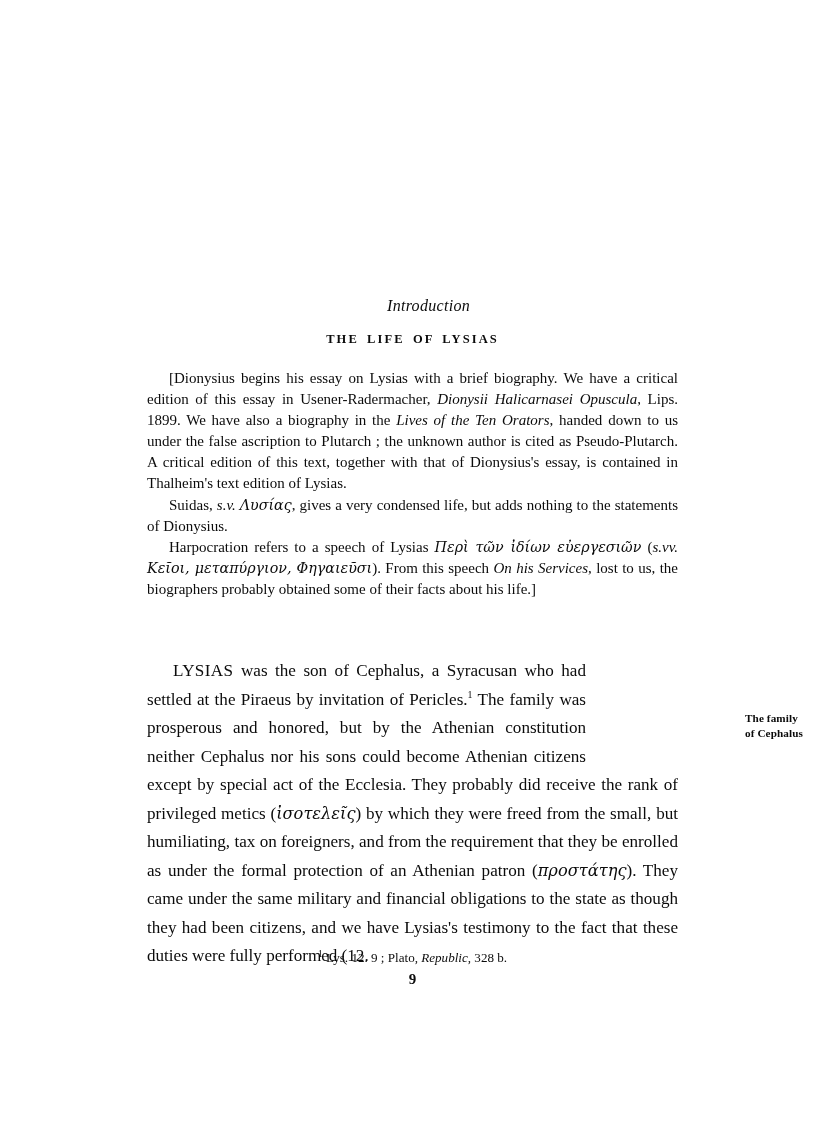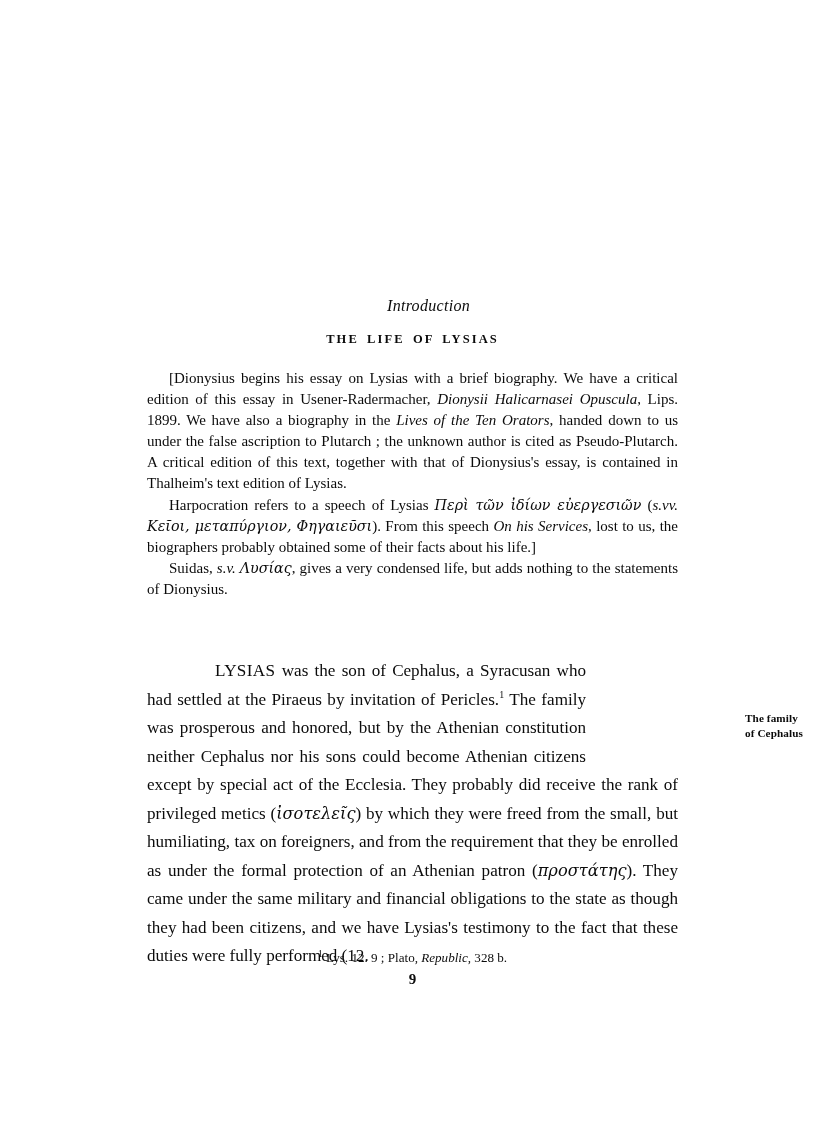--- a/index.html
+++ b/index.html
@@ -147,37 +147,36 @@
   
   i, .it { font-style: italic; }
   .gk {
     font-style: italic;
     font-family: "DejaVu Serif", "Liberation Serif", serif;
     font-size: 0.95em;
   }
   .smallcaps {
     font-variant: small-caps;
     letter-spacing: 0.4px;
-    margin-left: 42px;
   }
 </style>
 </head>
 <body>
 
 <div class="page">
   <div class="textblock">
 
     <h1 class="chapter-title">Introduction</h1>
 
     <div class="section-head">THE LIFE OF LYSIAS</div>
 
     <div class="editor-note">
       <p><span>[Dionysius begins his essay on Lysias with a brief biography.   We have a critical edition of this essay in Usener-Radermacher, </span><i>Dionysii Halicarnasei Opuscula</i><span>, Lips. 1899.   We have also a biography in the </span><i>Lives of the Ten Orators</i><span>, handed down to us under the false ascription to Plutarch ; the unknown author is cited as Pseudo-Plutarch.   A critical edition of this text, together with that of Dionysius's essay, is contained in Thalheim's text edition of Lysias.</span></p>
+      <p><span>Suidas, </span><i>s.v.</i><span> </span><span class="gk">Λυσίας</span><span>, gives a very condensed life, but adds nothing to the statements of Dionysius.</span></p>
       <p><span>Harpocration refers to a speech of Lysias </span><span class="gk">Περὶ τῶν ἰδίων εὐεργεσιῶν</span><span> (</span><i>s.vv.</i><span> </span><span class="gk">Κεῖοι, μεταπύργιον, Φηγαιεῦσι</span><span>).   From this speech </span><i>On his Services</i><span>, lost to us, the biographers probably obtained some of their facts about his life.]</span></p>
-      <p><span>Suidas, </span><i>s.v.</i><span> </span><span class="gk">Λυσίας</span><span>, gives a very condensed life, but adds nothing to the statements of Dionysius.</span></p>
     </div>
 
     <div class="body-text">
       <p><span class="note-gutter"></span><span><span class="smallcaps">LYSIAS</span><span> was the son of Cephalus, a Syracusan who had settled at the Piraeus by invitation of Pericles.</span><sup style="font-size: 0.58em; line-height: 0;">1</sup><span>  The family was prosperous and honored, but by the Athenian constitution neither Cephalus nor his sons could become Athenian citizens except by special act of the Ecclesia.  They probably did receive the rank of privileged metics (</span><span class="gk">ἰσοτελεῖς</span><span>) by which they were freed from the small, but humiliating, tax on foreigners, and from the requirement that they be enrolled as under the formal protection of an Athenian patron (</span><span class="gk">προστάτης</span><span>).   They came under the same military and financial obligations to the state as though they had been citizens, and we have Lysias's testimony to the fact that these duties were fully performed (12.</span></span></p>
     </div>
 
     <div class="side-note">
       <span>The family</span>
       <span>of Cephalus</span>
     </div>

